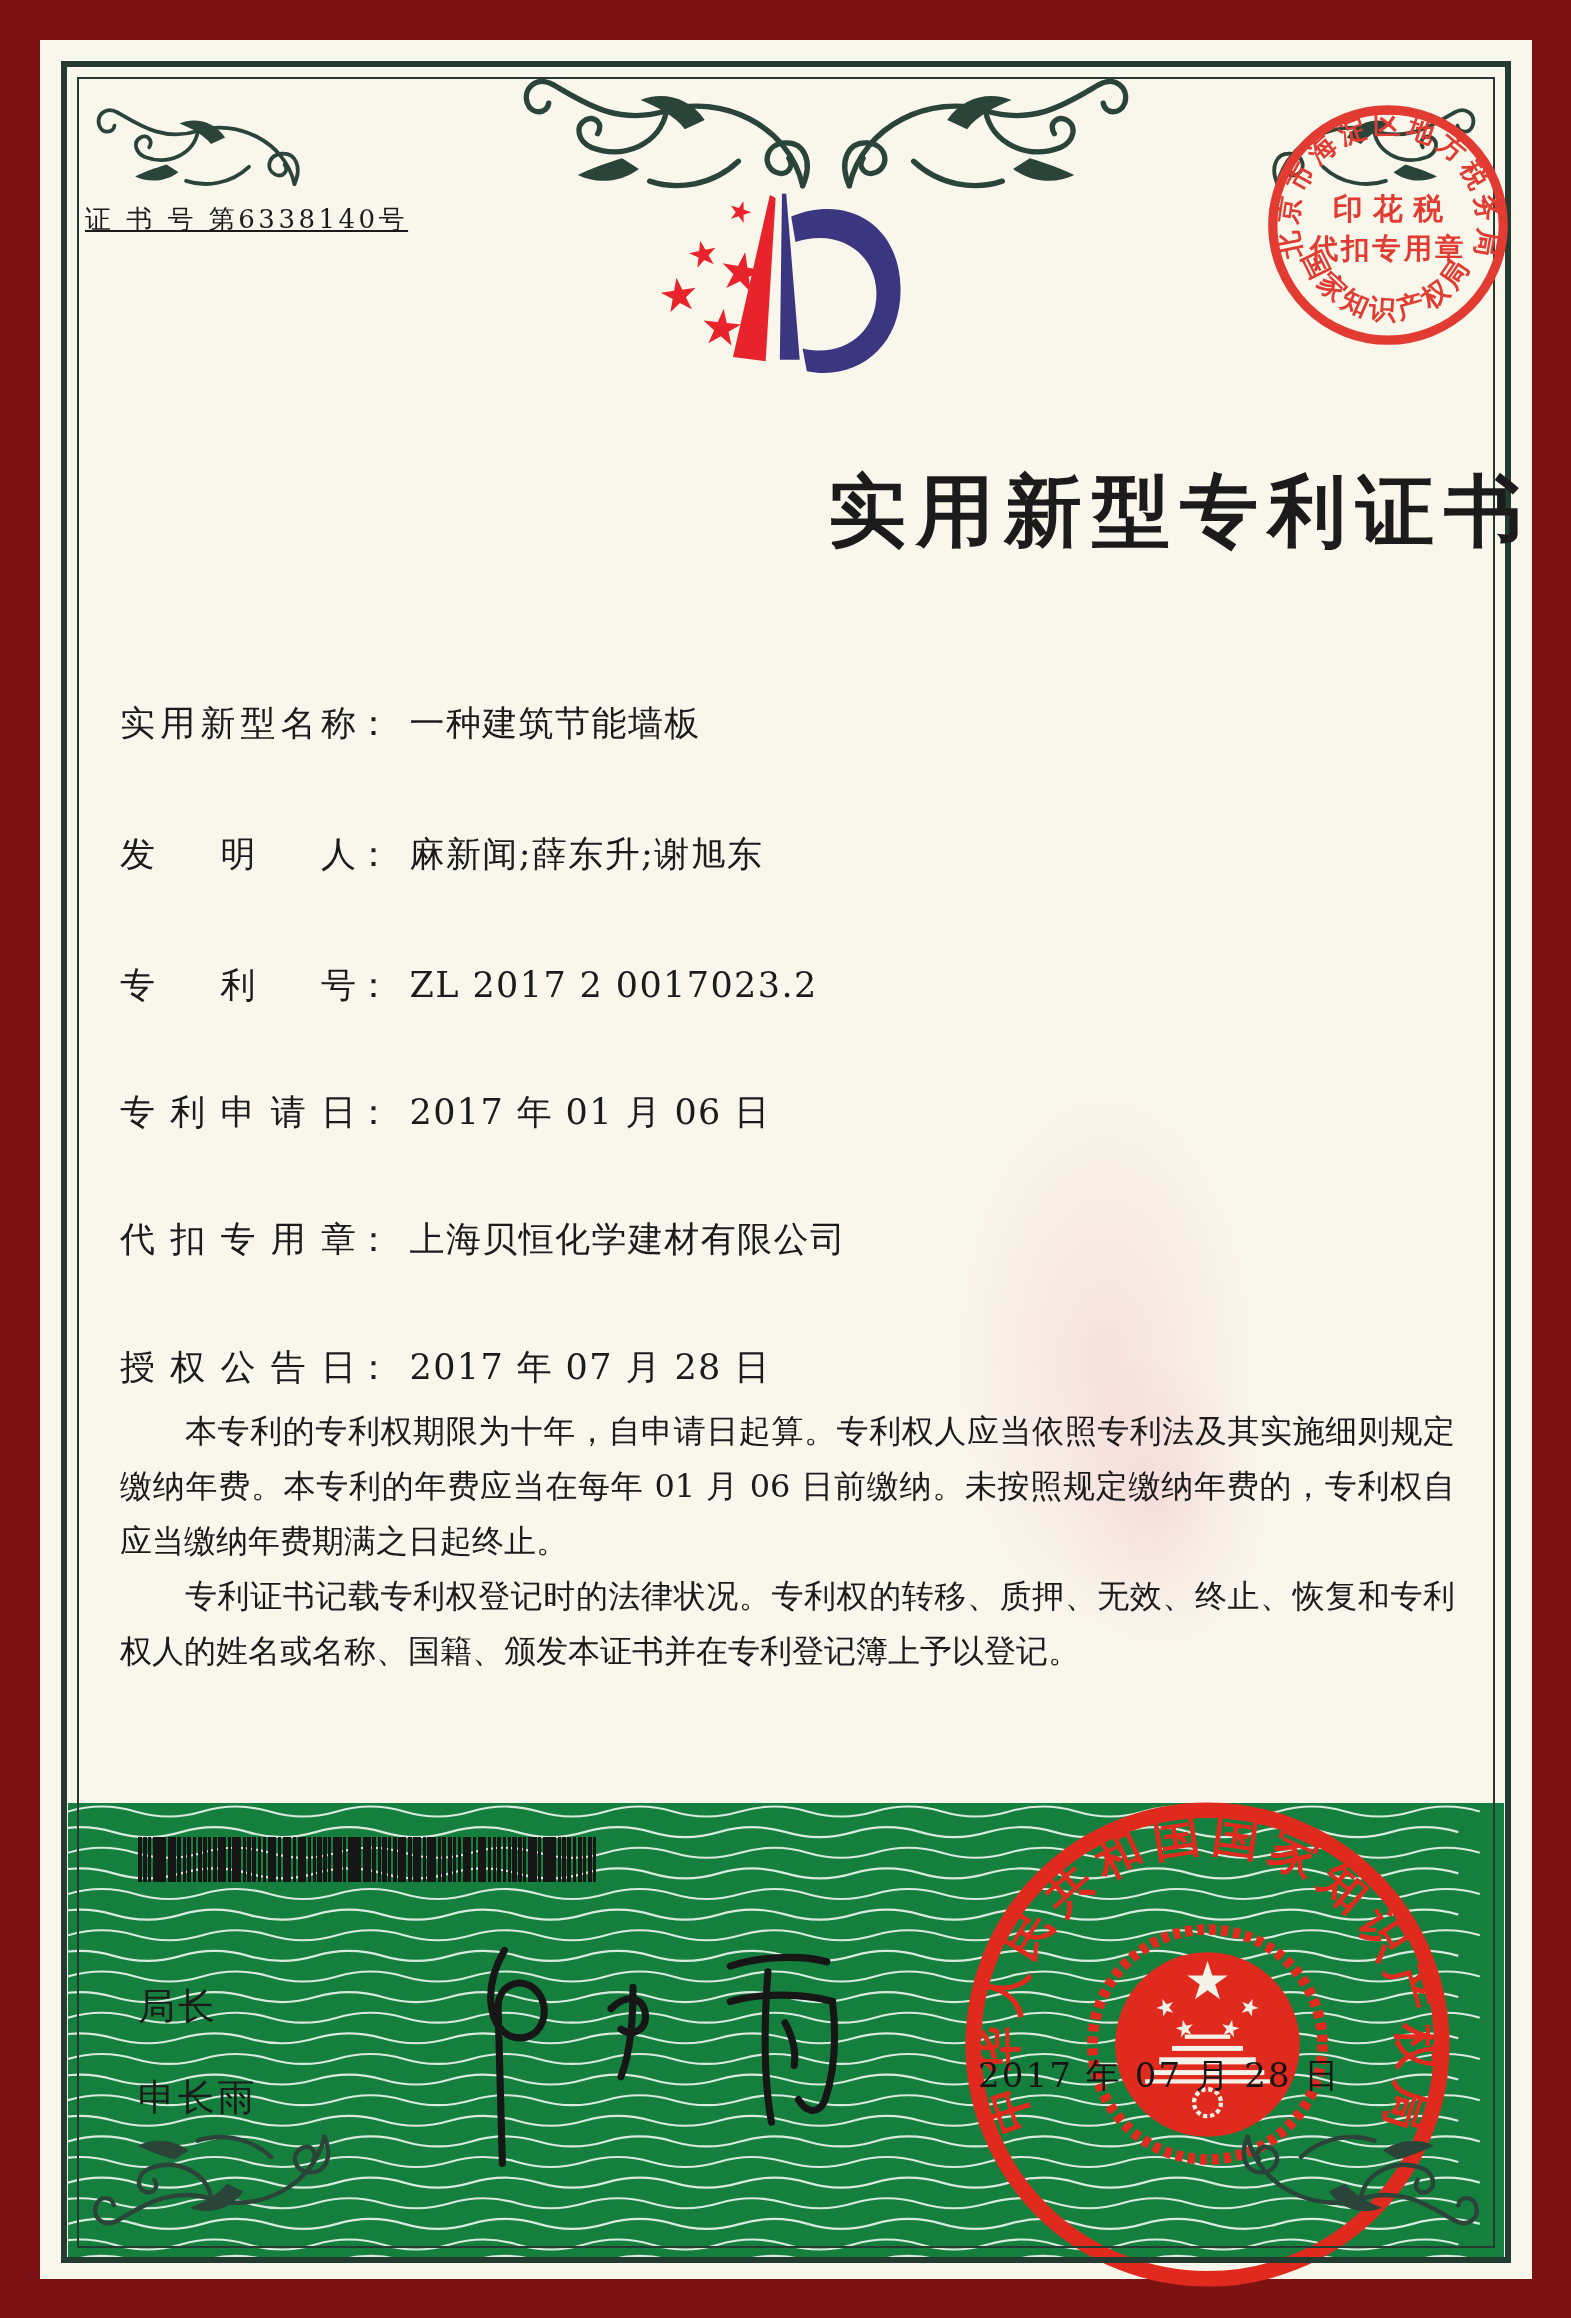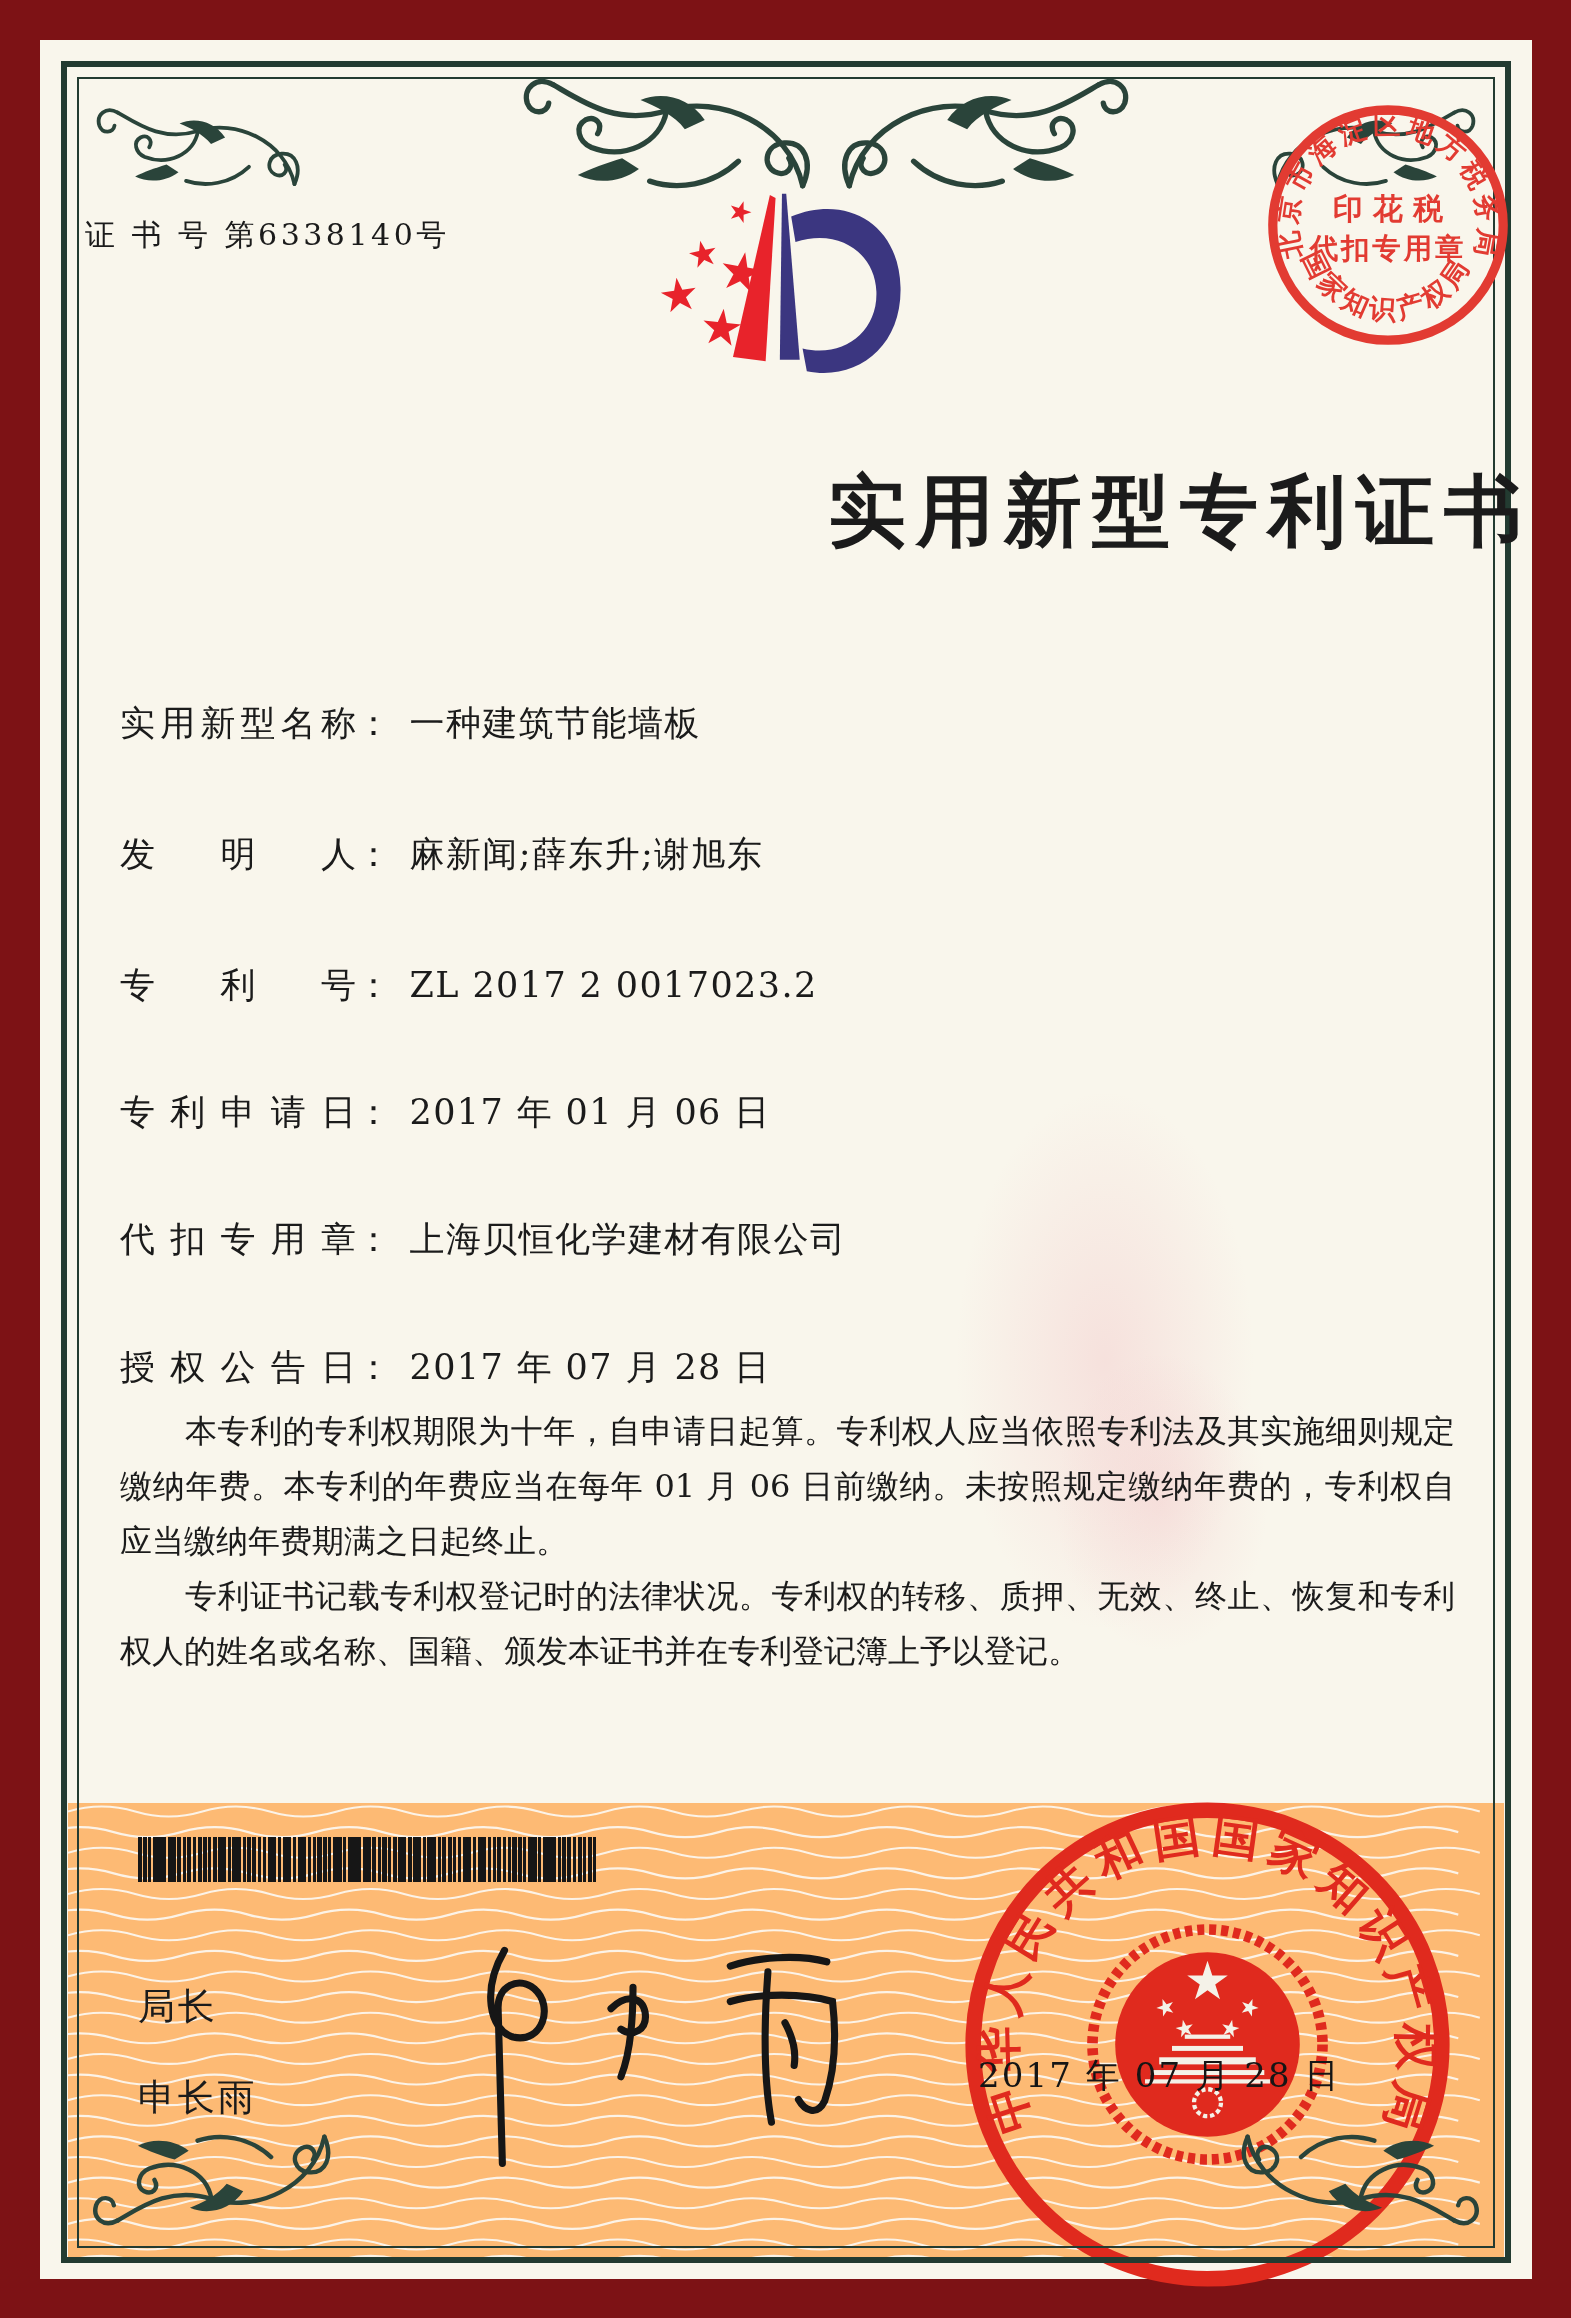--- a/index.html
+++ b/index.html
@@ -1,42 +1,42 @@
 <!DOCTYPE html>
 <html style="font-size:11.4px"><head>
 <meta charset="utf-8">
 <style>
   html,body{margin:0;padding:0;background:#5f0d10;}
   .page{position:relative;width:1572px;height:2319px;background:#7d1215;overflow:hidden;
         font-family:"DejaVu Serif","Liberation Serif",serif;color:#1b1b1b;}
   .paper{position:absolute;left:40px;top:40px;width:1492px;height:2239px;background:#f9f6ec;}
 
   
-  .mint-zone{position:absolute;left:28px;right:28px;top:1763px;bottom:21px;background:#fdba74;overflow:visible;}
+  .mint-zone{position:absolute;left:28px;right:28px;top:1763px;bottom:21px;background:#15803d;overflow:visible;}
   .waves{position:absolute;left:0;top:0;width:100%;height:100%;}
 
   
   .frame-outer{position:absolute;left:21px;top:21px;right:21px;bottom:15.6px;border:6.4px solid #233b31;pointer-events:none;z-index:3;}
   .frame-inner{position:absolute;left:37px;top:37px;right:37px;bottom:31px;border:2.1px solid #233b31;pointer-events:none;z-index:3;}
 
   .orn{position:absolute;z-index:4;pointer-events:none;}
   .orn-tc-l{left:474px;top:31px;width:305px;height:153px;transform:scaleX(-1);}
   .orn-tc-r{left:793px;top:31px;width:305px;height:153px;}
   .orn-tl{left:55px;top:60px;width:206px;height:114px;transform:scaleX(-1);}
   .orn-tr{right:55px;top:60px;width:206px;height:114px;}
   .orn-bl{left:51px;bottom:43px;width:241px;height:135px;transform:scale(-1,-1);}
   .orn-br{right:51px;bottom:43px;width:241px;height:135px;transform:scaleY(-1);}
 
   .smudge{position:absolute;pointer-events:none;z-index:2;}
   .smudge.s1{left:916px;top:1051px;width:298px;height:540px;background:radial-gradient(closest-side,rgba(235,150,165,.22),rgba(235,150,165,0));}
   .smudge.s2{left:1015px;top:1313px;width:213px;height:298px;background:radial-gradient(closest-side,rgba(235,150,165,.18),rgba(235,150,165,0));}
 
   .content{position:absolute;left:0;top:0;right:0;bottom:0;z-index:5;}
 
-  .cert-no{position:absolute;left:45px;top:175px;font-size:30px;letter-spacing:3.5px;}
+  .cert-no{position:absolute;left:45px;top:162px;font-size:26px;letter-spacing:3.5px;text-decoration:underline;}
   .logo{position:absolute;left:609px;top:148px;width:256px;height:213px;}
   .doc-title{position:absolute;left:0;top:420px;width:100%;text-align:right;
              font-size:78px;font-weight:bold;letter-spacing:10px;}
 
   .tax-stamp{position:absolute;left:1220px;top:57px;width:256px;height:256px;}
 
   .fields{position:absolute;left:80px;top:0;width:1349px;}
   .field{position:absolute;left:0;font-size:35px;white-space:nowrap;}
   .f-label{display:inline-block;width:236px;text-align:justify;text-align-last:justify;vertical-align:bottom;}
   .f-colon{display:inline-block;margin-right:18.5px;}

